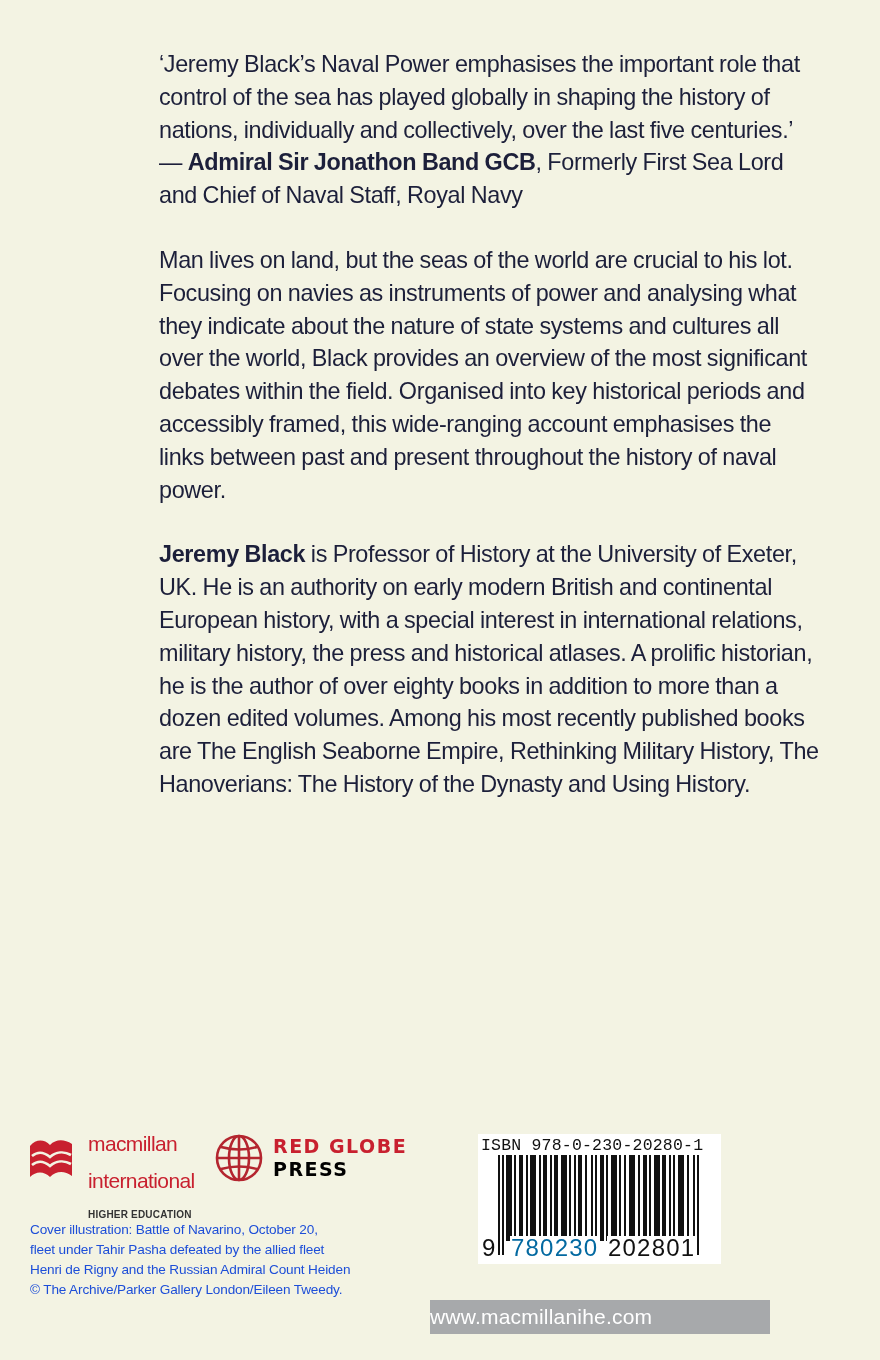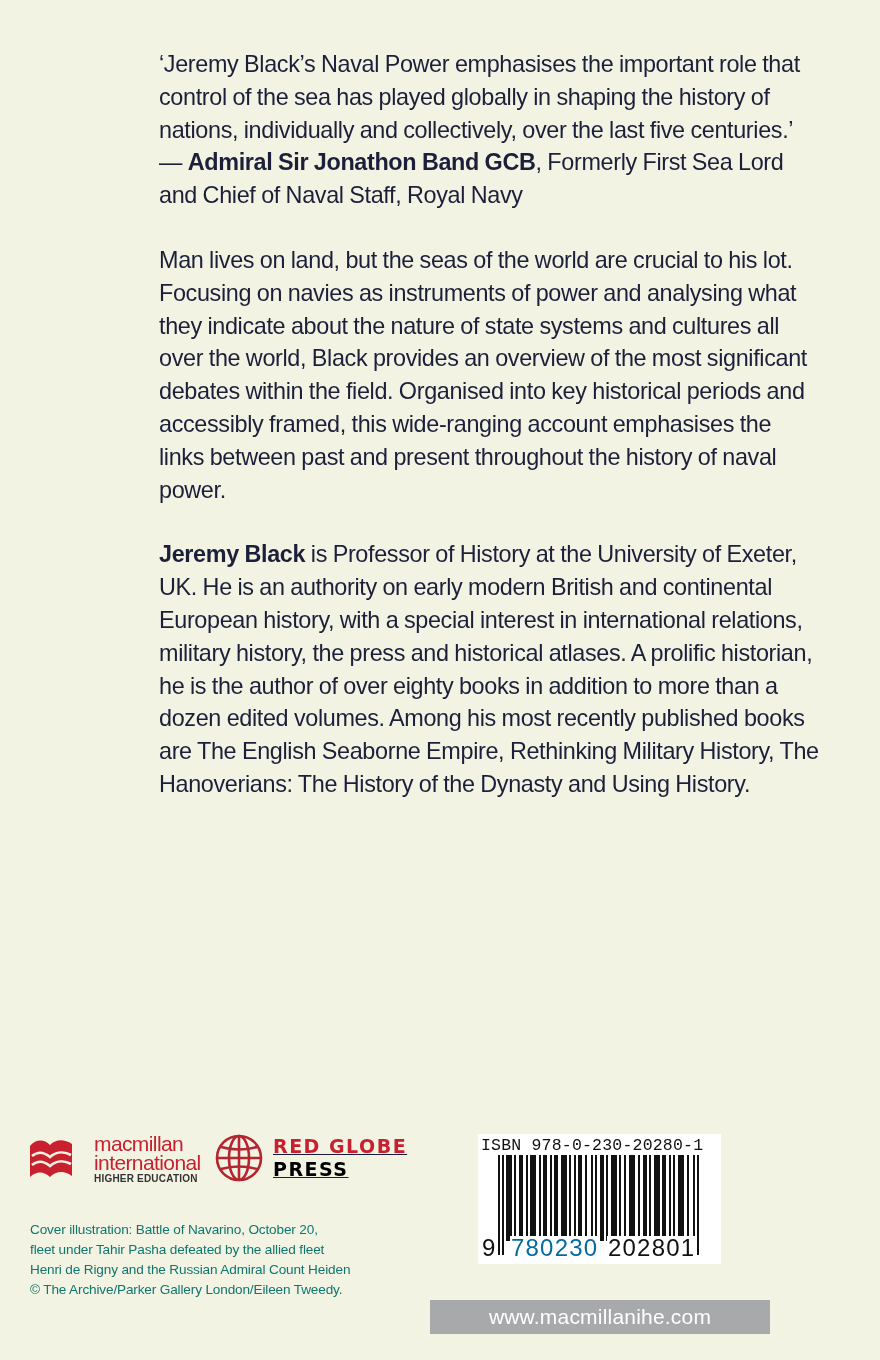--- a/index.html
+++ b/index.html
@@ -33,24 +33,25 @@
     .logo-macmillan {
       position: absolute;
       left: 28px;
       top: 1134px;
       height: 52px;
       display: flex;
       align-items: flex-start;
     }
     .mac-icon { width: 46px; height: 44px; margin-top: 2px; }
     .mac-words {
-      margin-left: 20px;
+      margin-left: 14px;
       display: flex;
       flex-direction: column;
       color: #c8202f;
+      gap: 18px;
     }
     .mac-w1 { font-size: 21px; line-height: 19px; letter-spacing: -0.6px; }
     .mac-w2 { font-size: 21px; line-height: 19px; letter-spacing: -0.6px; }
     .mac-w3 { font-size: 10px; line-height: 14px; color: #333; font-weight: bold; letter-spacing: 0.2px; }
 
     .logo-rgp {
       position: absolute;
       left: 214px;
       top: 1133px;
       display: flex;
@@ -59,33 +60,32 @@
     .globe-icon { width: 50px; height: 50px; }
     .rgp-words {
       margin-left: 9px;
       display: flex;
       flex-direction: column;
       font-family: "DejaVu Sans", sans-serif;
       font-weight: bold;
       font-size: 19px;
       line-height: 23px;
       letter-spacing: 1.5px;
-      text-decoration: underline;
     }
     .rgp-w1 { color: #c8202f; }
     .rgp-w2 { color: #000000; }
 
     .credits {
       position: absolute;
       left: 30px;
       top: 1220px;
       width: 400px;
       font-size: 13.6px;
       line-height: 20px;
-      color: #0f766e;
+      color: #1d4ed8;
       letter-spacing: -0.15px;
     }
 
     .barcode-box {
       position: absolute;
       left: 478px;
       top: 1134px;
       width: 243px;
       height: 130px;
       background: #ffffff;
@@ -145,21 +145,21 @@
 
     .website-bar {
       position: absolute;
       left: 430px;
       top: 1300px;
       width: 340px;
       height: 34px;
       background: #a7a9ab;
       display: flex;
       align-items: center;
-      justify-content: center;
+      justify-content: flex-start;
       color: #ffffff;
       font-size: 21px;
       letter-spacing: 0.2px;
     }
   </style>
 </head>
 <body>
 
 <div class="main-text">
   <p class="para"><span>‘</span><span>Jeremy Black’s </span><span class="ital">Naval Power</span><span> emphasises the important role that control of the sea has played globally in shaping the history of nations, individually and collectively, over the last five centuries.’</span><br><span>— </span><span class="bold">Admiral Sir Jonathon Band GCB</span><span>, </span><span class="ital">Formerly First Sea Lord and Chief of Naval Staff, Royal Navy</span></p>

